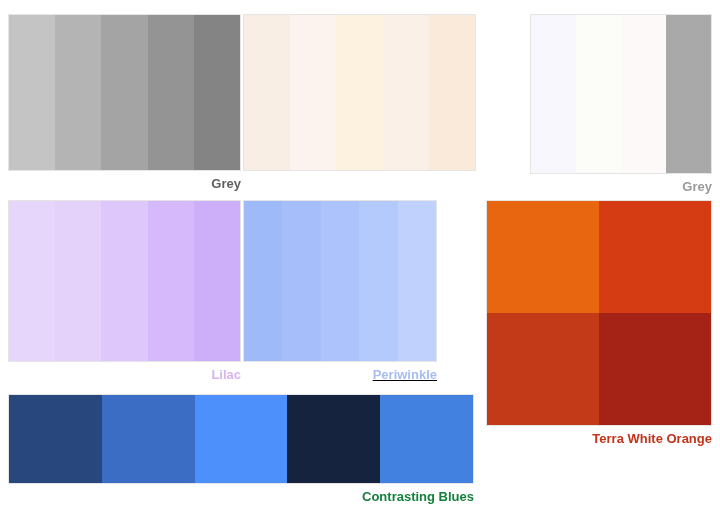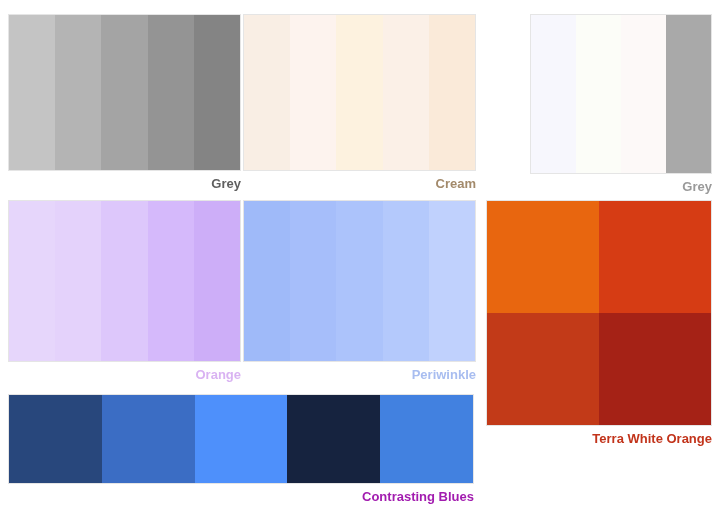--- a/index.html
+++ b/index.html
@@ -60,21 +60,21 @@
 
   #card-cream     { left: 243px; top: 14px;  width: 233px; }
   #card-cream     .swatch-strip { height: 157px; }
 
   #card-white     { left: 530px; top: 14px;  width: 182px; }
   #card-white     .swatch-strip { height: 160px; }
 
   #card-lilac     { left: 8px;   top: 200px; width: 233px; }
   #card-lilac     .swatch-strip { height: 162px; }
 
-  #card-periwinkle{ left: 243px; top: 200px; width: 233px; }
+  #card-periwinkle{ left: 243px; top: 200px; width: 194px; text-decoration: underline; }
   #card-periwinkle.palette-card .swatch-strip { height: 162px; }
 
   #card-terracotta{ left: 486px; top: 200px; width: 226px; }
   #card-terracotta .swatch-strip { height: 226px; }
 
   #card-blues     { left: 8px;   top: 394px; width: 466px; }
   #card-blues     .swatch-strip { height: 90px; }
 </style>
 </head>
 <body style="background: rgb(255, 255, 255);">
@@ -91,42 +91,41 @@
 </div>
 
 <div class="palette-card" id="card-cream">
   <div class="swatch-strip">
     <div class="swatch" style="background-color: rgb(249, 238, 228);"></div>
     <div class="swatch" style="background-color: rgb(253, 243, 238);"></div>
     <div class="swatch" style="background-color: rgb(253, 242, 223);"></div>
     <div class="swatch" style="background-color: rgb(251, 240, 231);"></div>
     <div class="swatch" style="background-color: rgb(250, 234, 217);"></div>
   </div>
-  <div class="palette-label" style="color: rgb(163, 138, 107);">Cream</div>
 </div>
 
 <div class="palette-card" id="card-white">
   <div class="swatch-strip">
     <div class="swatch" style="background-color: rgb(247, 247, 253);"></div>
     <div class="swatch" style="background-color: rgb(252, 253, 248);"></div>
     <div class="swatch" style="background-color: rgb(253, 249, 248);"></div>
     <div class="swatch" style="background-color: rgb(169, 169, 169);"></div>
   </div>
   <div class="palette-label" style="color: rgb(154, 154, 154);">Grey</div>
 </div>
 
 <div class="palette-card" id="card-lilac">
   <div class="swatch-strip">
     <div class="swatch" style="background-color: rgb(230, 214, 251);"></div>
     <div class="swatch" style="background-color: rgb(228, 210, 251);"></div>
     <div class="swatch" style="background-color: rgb(221, 199, 251);"></div>
     <div class="swatch" style="background-color: rgb(213, 185, 251);"></div>
     <div class="swatch" style="background-color: rgb(205, 174, 248);"></div>
   </div>
-  <div class="palette-label" style="color: rgb(217, 179, 242);">Orange</div>
+  <div class="palette-label" style="color: rgb(217, 179, 242);">Lilac</div>
 </div>
 
 <div class="palette-card" id="card-periwinkle">
   <div class="swatch-strip">
     <div class="swatch" style="background-color: rgb(159, 186, 249);"></div>
     <div class="swatch" style="background-color: rgb(166, 190, 250);"></div>
     <div class="swatch" style="background-color: rgb(172, 195, 251);"></div>
     <div class="swatch" style="background-color: rgb(180, 201, 252);"></div>
     <div class="swatch" style="background-color: rgb(192, 209, 253);"></div>
   </div>
@@ -144,14 +143,14 @@
 </div>
 
 <div class="palette-card" id="card-blues">
   <div class="swatch-strip">
     <div class="swatch" style="background-color: rgb(40, 71, 124);"></div>
     <div class="swatch" style="background-color: rgb(59, 109, 196);"></div>
     <div class="swatch" style="background-color: rgb(78, 144, 251);"></div>
     <div class="swatch" style="background-color: rgb(22, 35, 63);"></div>
     <div class="swatch" style="background-color: rgb(66, 129, 224);"></div>
   </div>
-  <div class="palette-label" style="color: #a21caf;">Contrasting Blues</div>
+  <div class="palette-label" style="color: #15803d;">Contrasting Blues</div>
 </div>
 
 </body></html>

